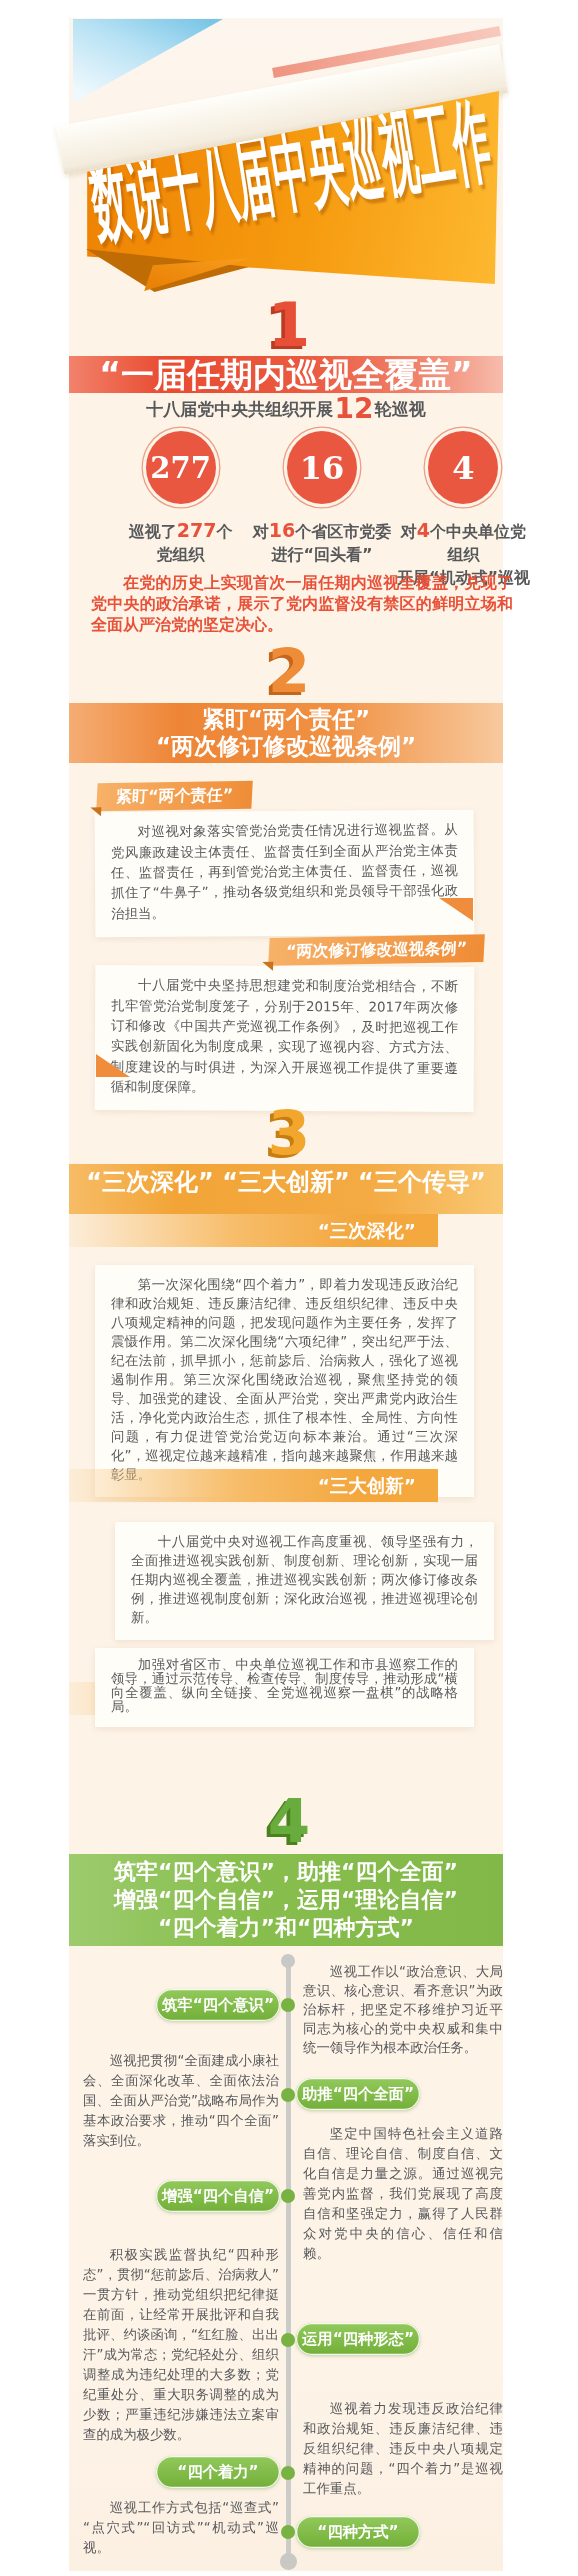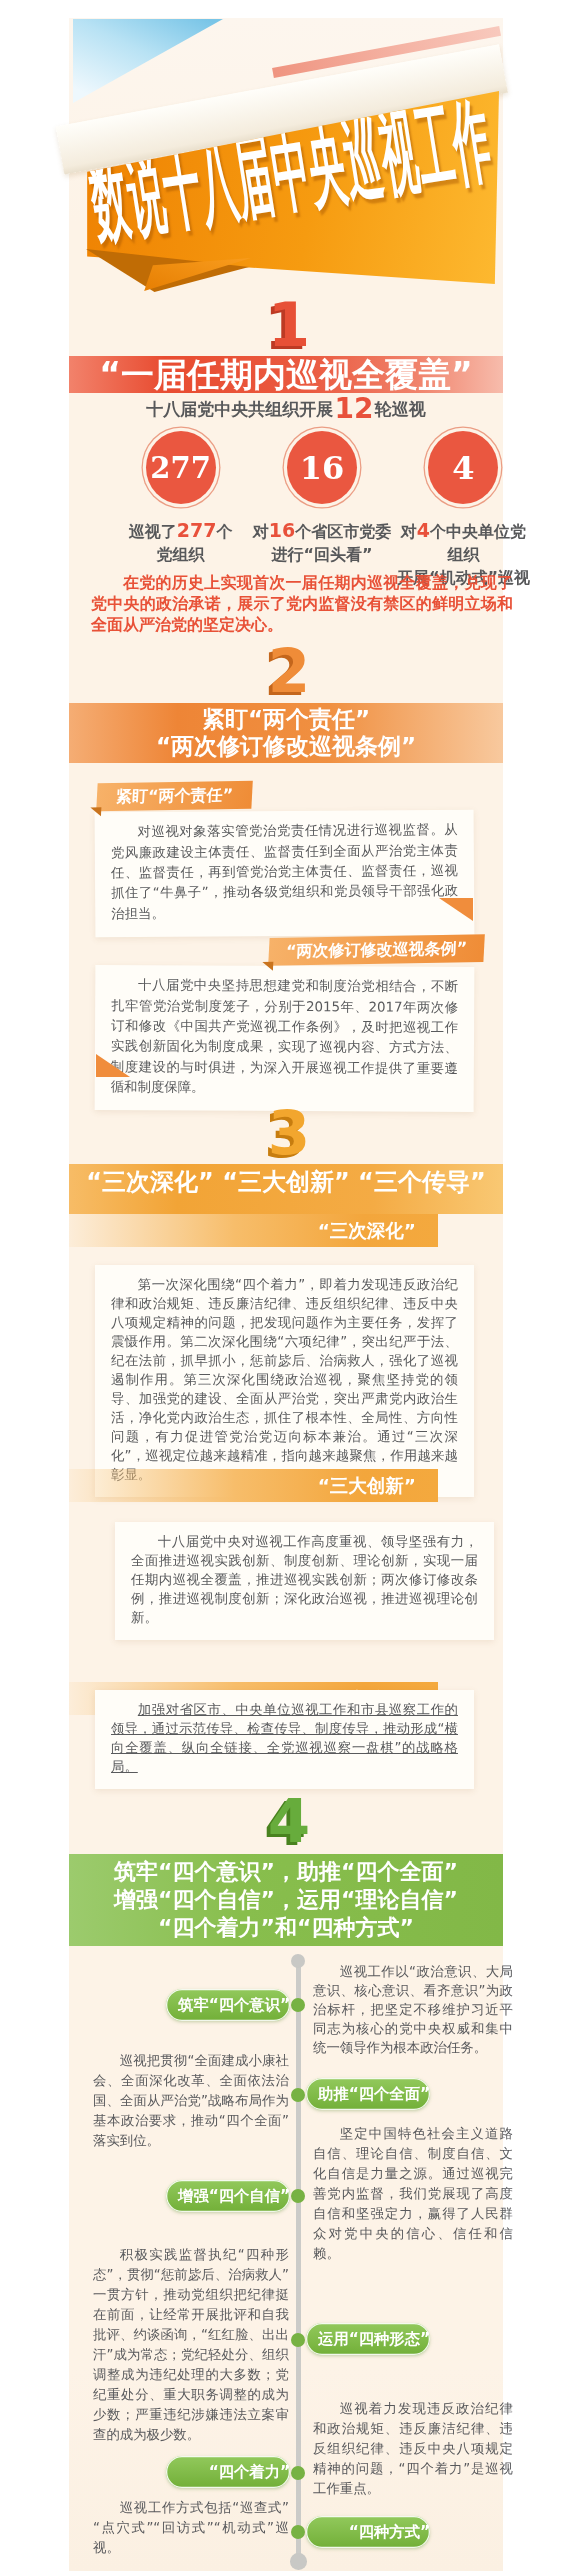--- a/index.html
+++ b/index.html
@@ -73,47 +73,47 @@
   .tag1{left:97px;top:782px;width:155px;}
   .tag2{left:269px;top:936px;width:215px;}
   .card{position:absolute;left:95px;width:379px;background:#fffdf8;
         color:#595a5c;font-size:13.4px;line-height:20.4px;text-align:justify;
         text-indent:2em;padding:10.2px 16px 12.8px 16px;box-sizing:border-box;margin:0;
         box-shadow:0 1.9px 6.4px rgba(150,110,60,.12);}
   .card1{top:811px;transform:rotate(-0.4deg);}
   .card2{top:966px;transform:rotate(0.3deg);}
   .card3{top:1265px;line-height:19px;}
   .card4{top:1522px;line-height:19px;margin-left:20px;}
-  .card5{top:1690px;line-height:19px;text-decoration:underline;}
+  .card5{top:1648px;line-height:14px;}
   .acc{position:absolute;width:0;height:0;border-style:solid;z-index:2;}
   .acc1{left:439px;top:898px;border-width:0 34px 23px 0;border-color:transparent #f08d3c transparent transparent;}
   .acc2{left:96px;top:1054px;border-width:23px 0 0 34px;border-color:transparent transparent transparent #f08d3c;}
   .band{position:absolute;left:69px;width:369px;height:33px;line-height:33px;
         color:#fff;font-size:18.5px;font-weight:bold;text-align:right;
         padding-right:22px;box-sizing:border-box;
         background:linear-gradient(90deg,rgba(248,205,140,.15),#f7bd6a 45%,#f3a63c 80%,#f4a93e);}
   .band1{top:1214px;}
   .band2{top:1469px;}
   .band3{top:1638px;margin-top:44px;}
   
-  .timeline{position:absolute;left:79px;top:1942px;width:434px;height:634px;}
+  .timeline{position:absolute;left:69px;top:1942px;width:434px;height:634px;}
   .tl-line{position:absolute;left:217px;top:18px;width:4.5px;height:600px;background:#cbcbc8;}
   .tl-dot{position:absolute;border-radius:50%;background:#c8c8c5;}
   .tl-dot-top{left:212px;top:11.5px;width:14px;height:14px;}
   .tl-dot-end{left:211px;top:611px;width:16.6px;height:16.6px;}
   .tl-cdot{position:absolute;left:212px;width:14px;height:14px;border-radius:50%;background:#77b243;z-index:2;}
   .cd1{top:56px;} .cd2{top:146px;} .cd3{top:247px;} .cd4{top:391px;} .cd5{top:524px;} .cd6{top:583px;}
   .tl-text{position:absolute;margin:0;color:#58595c;font-size:13.4px;line-height:19px;
         text-align:justify;text-indent:2em;}
   .tl-rt{left:234px;width:200px;}
   .tl-lt{left:14px;width:196px;}
   .tl-rt1{top:20.4px;} .tl-lt1{top:109px;line-height:20px;} .tl-rt2{top:182px;line-height:20px;}
   .tl-lt2{top:303px;line-height:20px;} .tl-rt3{top:457px;line-height:20px;} .tl-lt3{top:556px;line-height:20px;}
   .tl-pill{position:absolute;width:124px;height:32px;line-height:32px;border-radius:16.6px;
-        text-align:right;color:#fff;font-size:15.3px;font-weight:bold;
+        text-align:center;color:#fff;font-size:15.3px;font-weight:bold;
         background:linear-gradient(180deg,#92c95c,#72af38);
         box-shadow:inset 0 0 0 1.3px rgba(255,255,255,.9),0 1.3px 3.2px rgba(110,150,70,.35);z-index:3;}
   .tl-lp{left:87px;} .tl-rp{left:227px;}
   .tl-lp1{top:47px;} .tl-rp1{top:136px;} .tl-lp2{top:238px;}
   .tl-rp3{top:381px;} .tl-lp4{top:514px;} .tl-rp5{top:574px;}
 </style>
 </head>
 <body>
 
 <div class="page">

